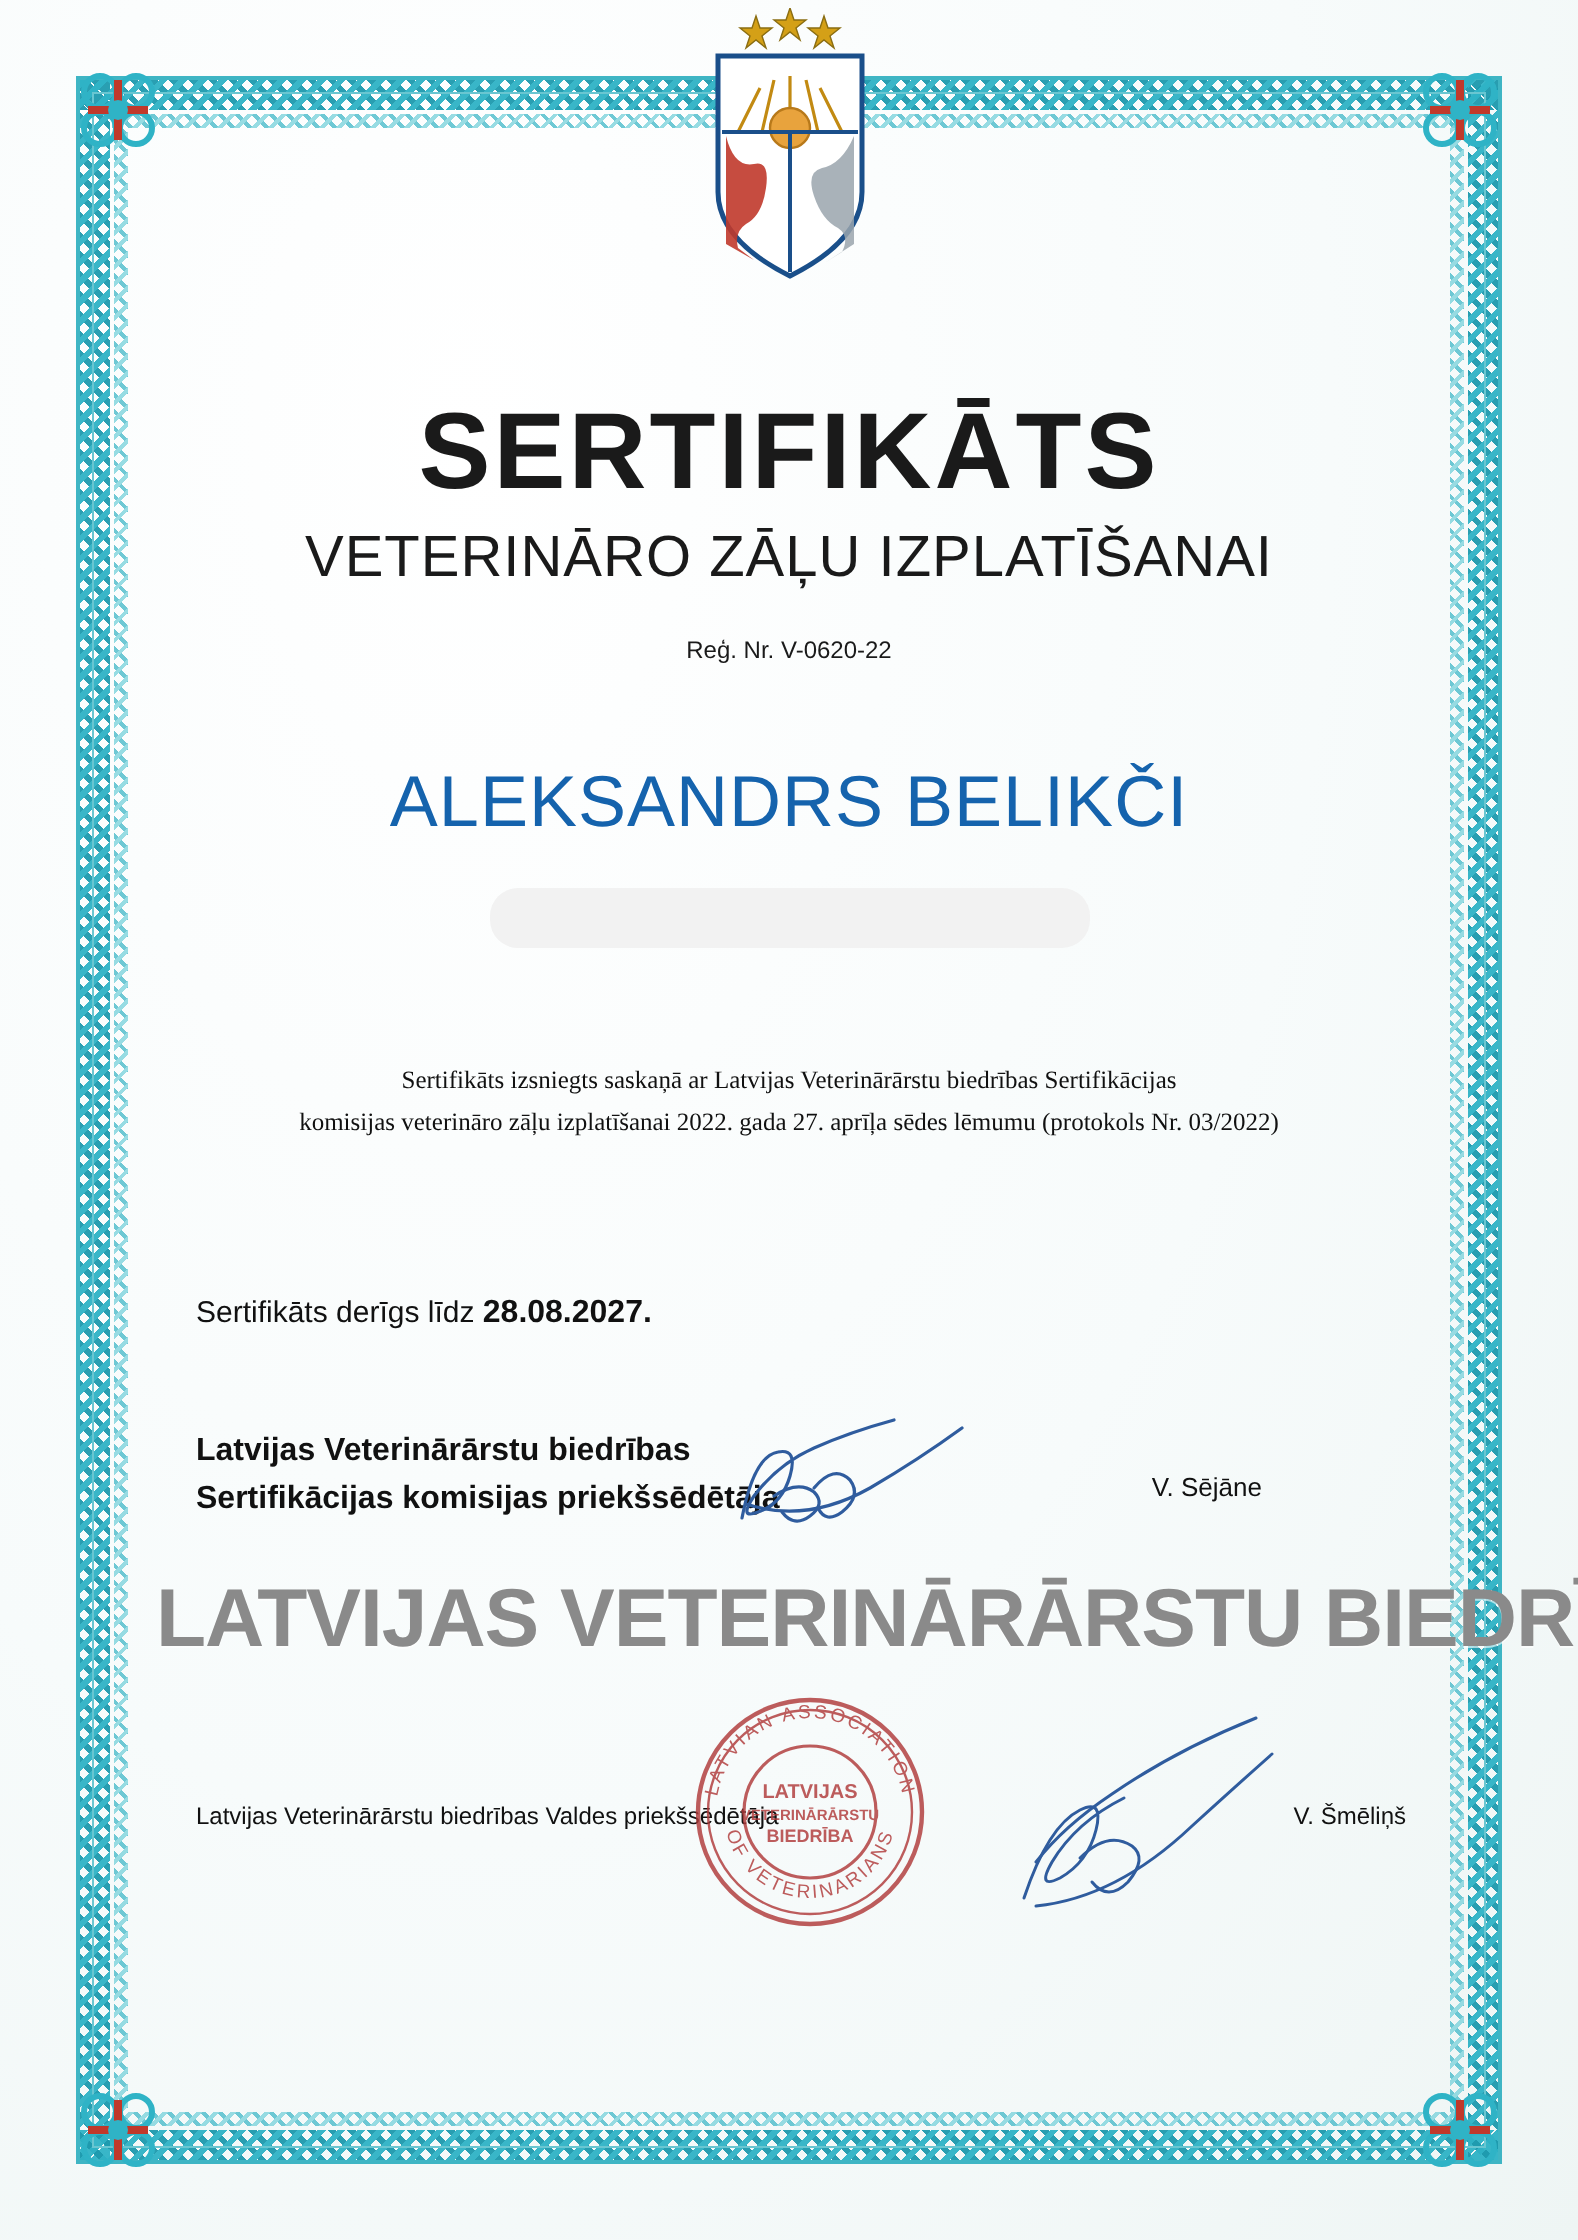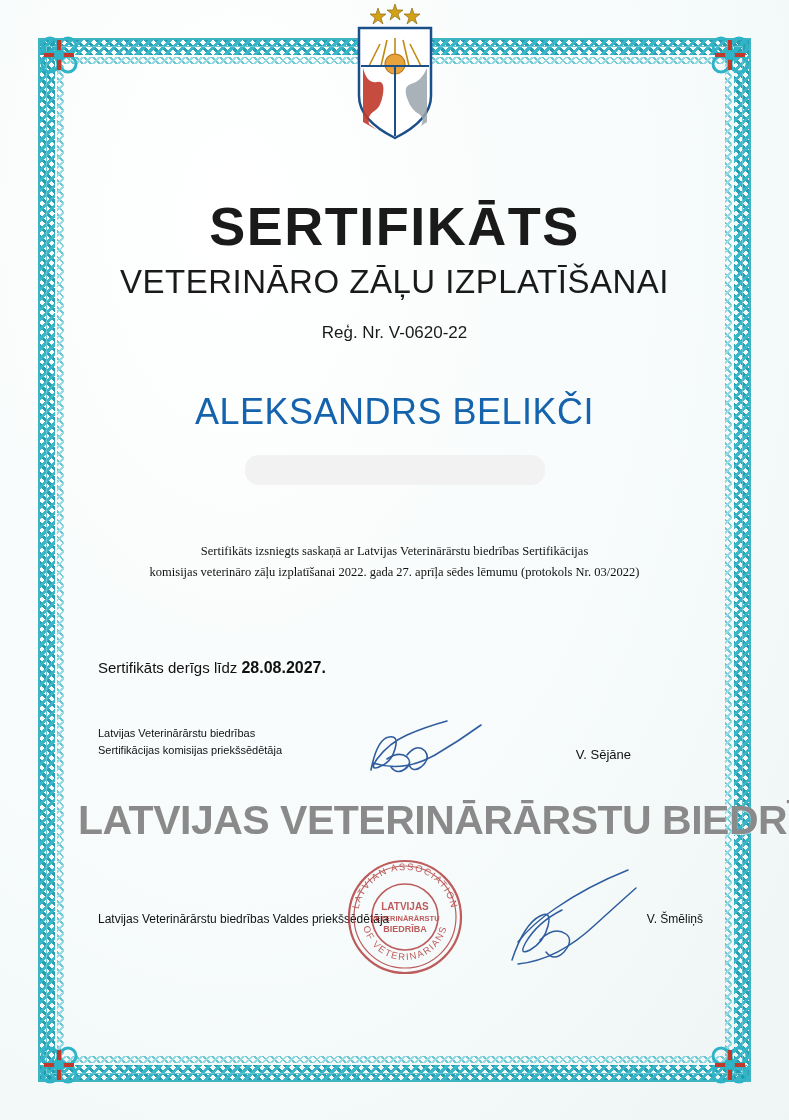--- a/index.html
+++ b/index.html
@@ -110,27 +110,27 @@
   .title {
     margin-top: 48px;
     font-size: 54px;
     font-weight: bold;
     letter-spacing: 1.5px;
     color: #1a1a1a;
     line-height: 1.05;
   }
   .subtitle {
     margin-top: 8px;
-    font-size: 33px;
+    font-size: 29px;
     letter-spacing: 0.5px;
     color: #1a1a1a;
   }
   .regno {
     margin-top: 22px;
-    font-size: 17px;
+    font-size: 12px;
     color: #1a1a1a;
   }
   .holder {
     margin-top: 48px;
     font-size: 36px;
     font-weight: normal;
     letter-spacing: 0.5px;
     color: #1563ad;
   }
   .redaction {
@@ -158,23 +158,24 @@
   .validity b { font-size: 16px; }
 
   .sign-block-1 {
     margin-top: 48px;
     position: relative;
     height: 70px;
     text-align: left;
     padding-left: 20px;
   }
   .sign-role {
-    font-size: 11px;
+    font-size: 16px;
     line-height: 1.5;
     color: #111;
+    font-weight: bold;
   }
   .sign-name-1 {
     position: absolute;
     right: 80px;
     top: 22px;
     font-size: 13px;
     color: #111;
   }
   .signature-1 {
     position: absolute;

